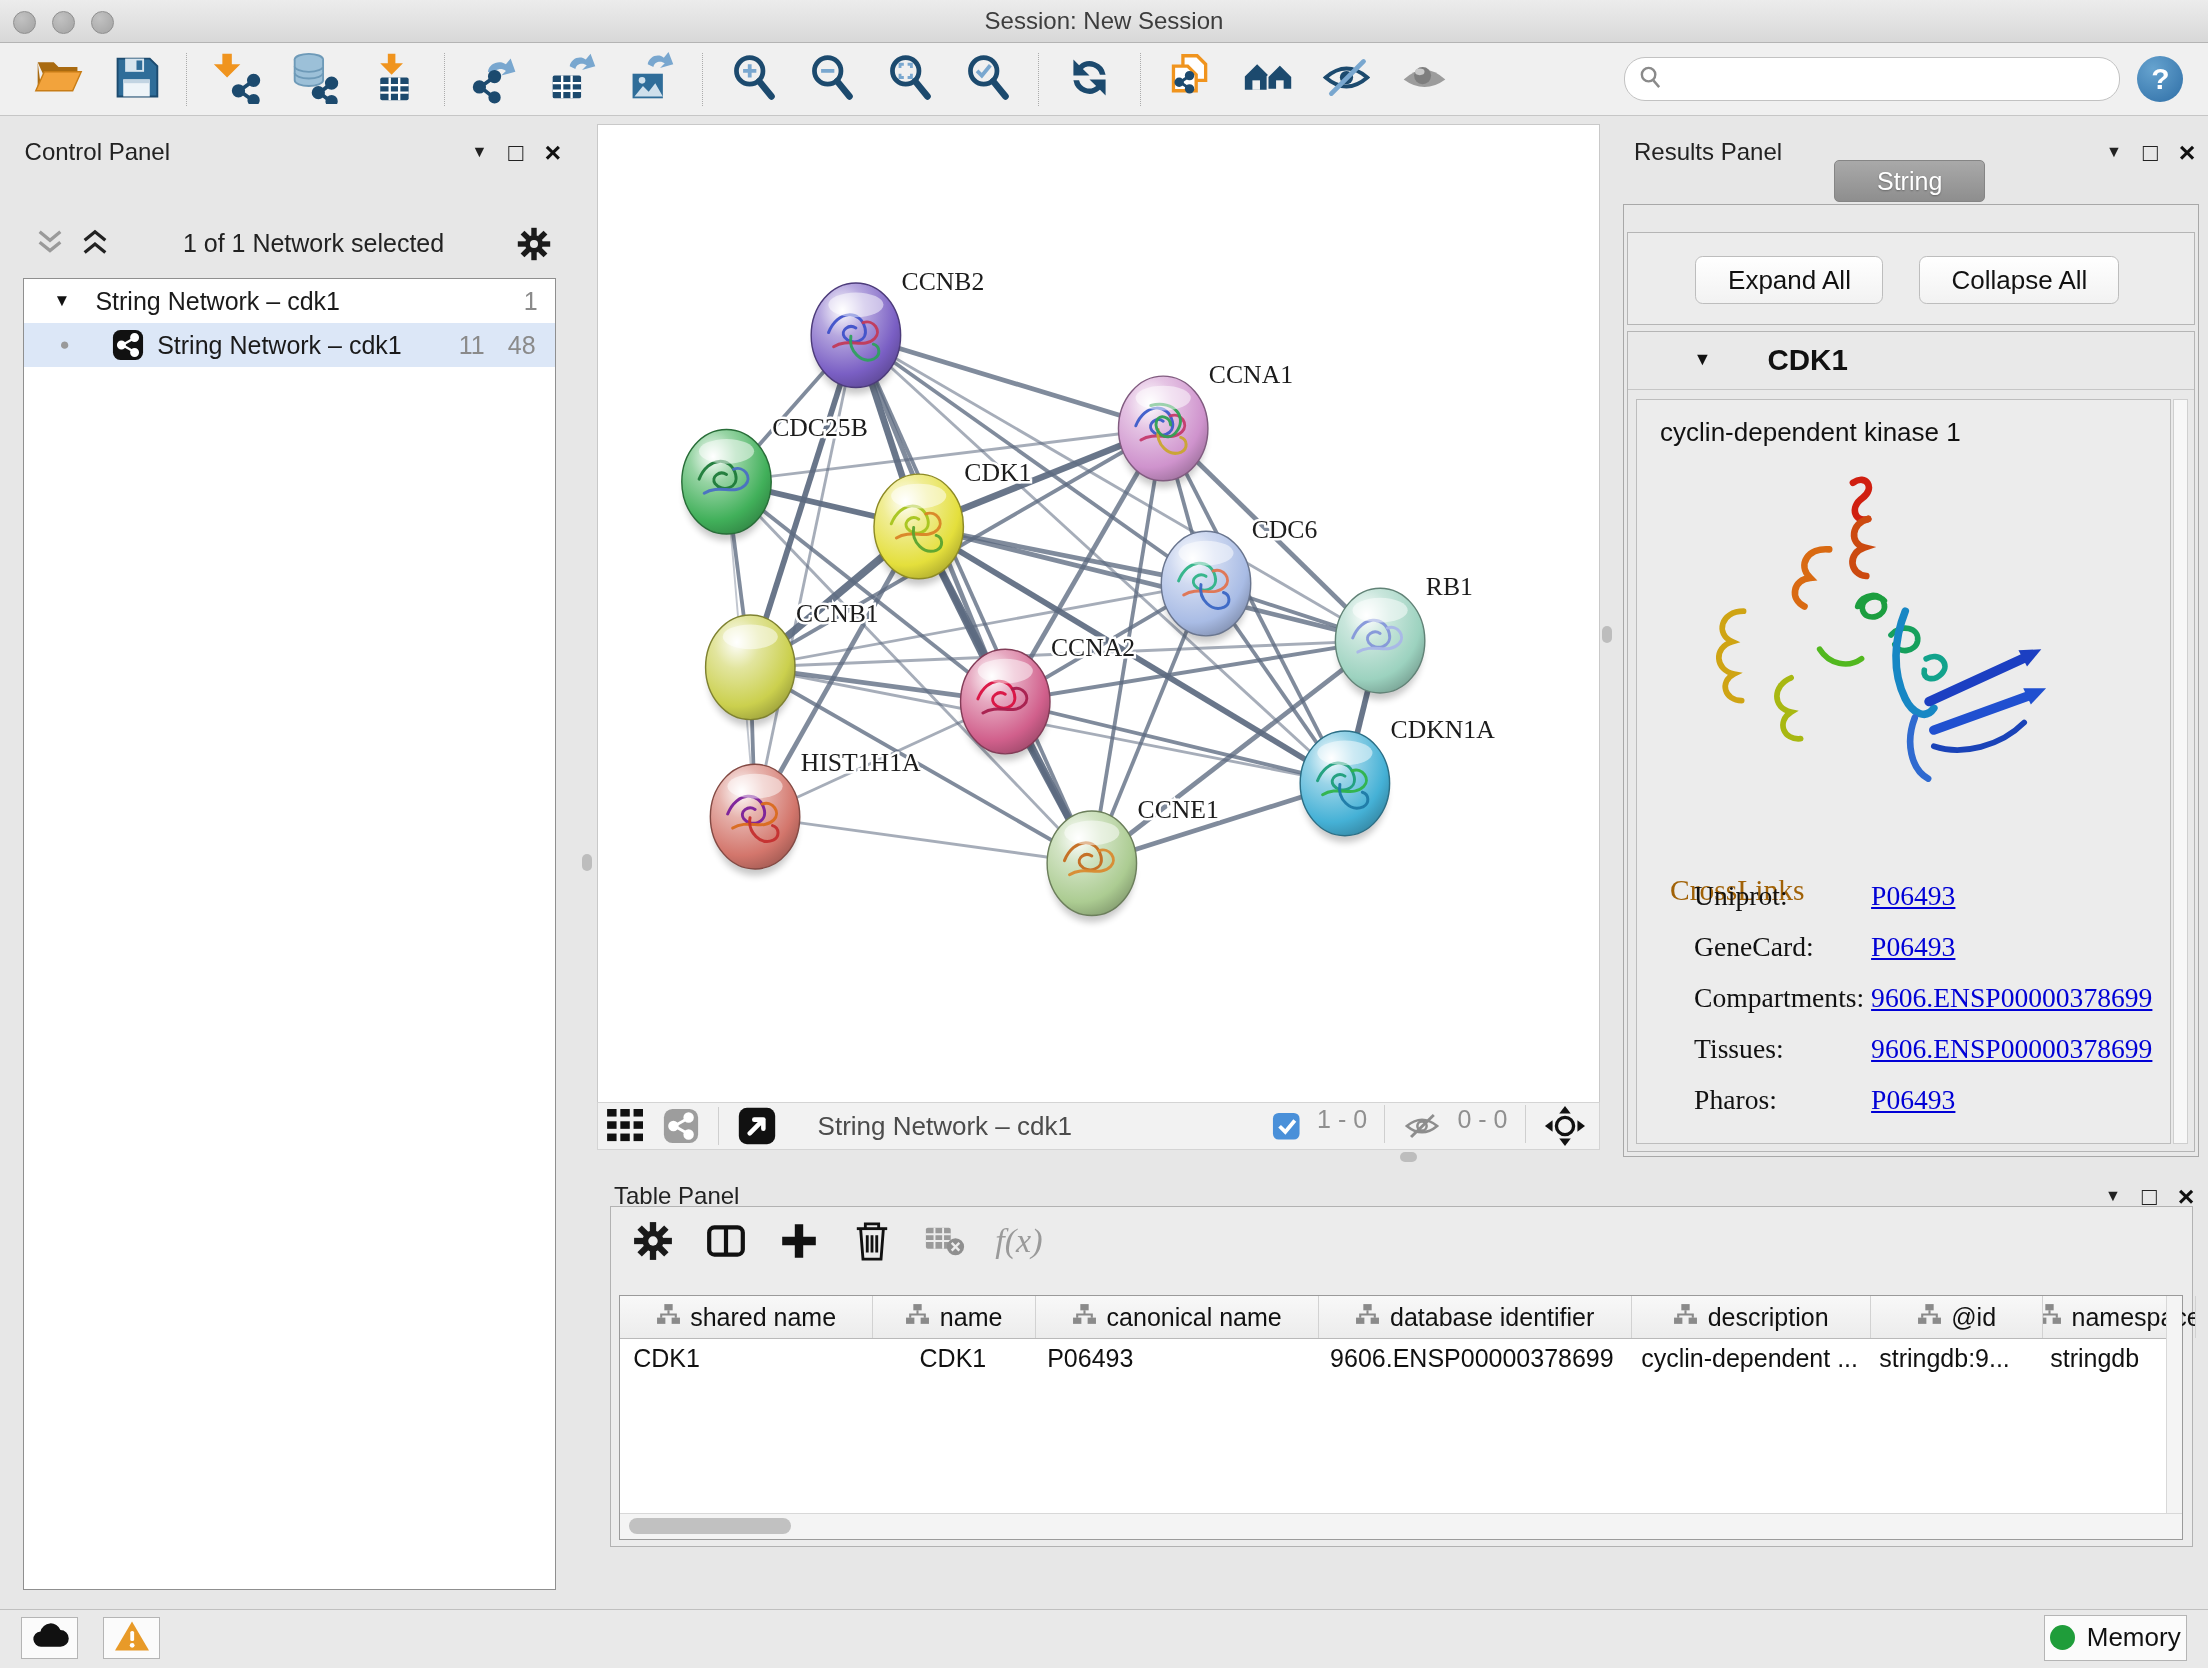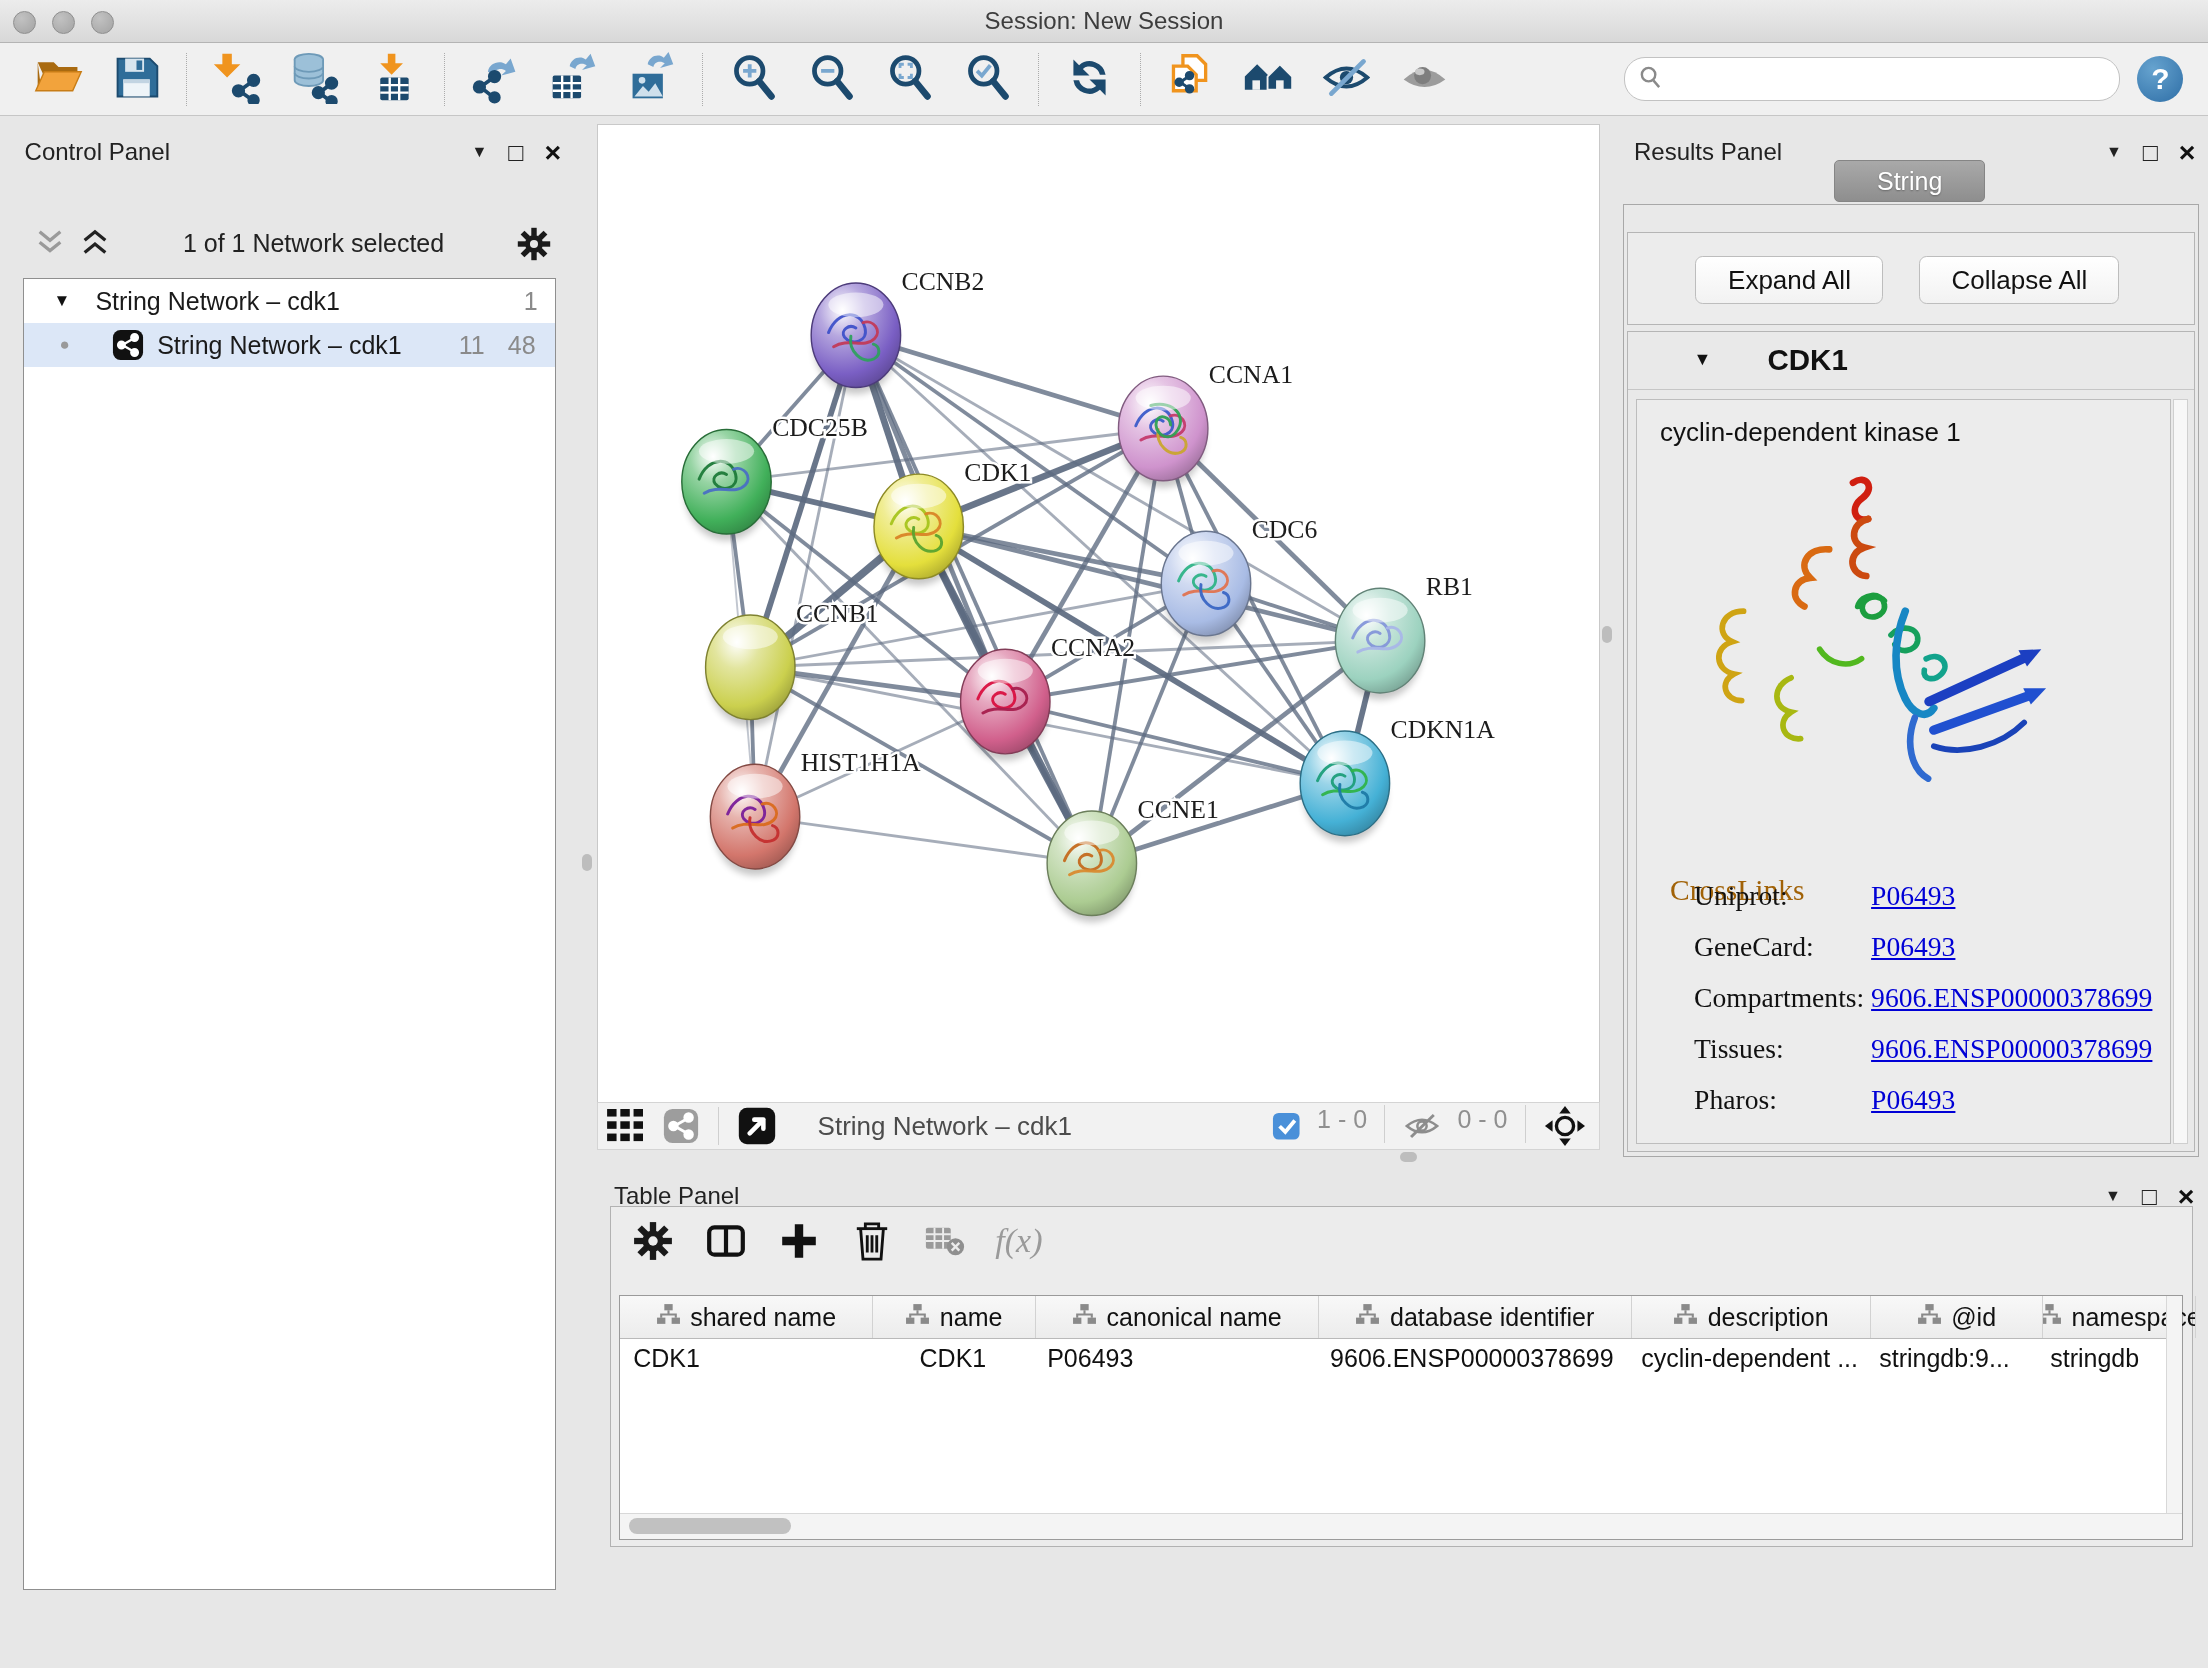--- a/index.html
+++ b/index.html
@@ -895,19 +895,37 @@
             </div>
           </div>
         <div class="vstrip"></div>
         <div class="hscroll">
             <div class="hthumb"></div>
           </div>
       </div>
     </div>
   </div>
 
+  <div class="statusbar">
+    <div class="sb-btn" style="left:21px;">
+        <span><svg width="38" height="28.5" viewBox="0 0 40 30">
+            <path d="M11 26a8 8 0 0 1-1-16A11 11 0 0 1 31 8.5 7.5 7.5 0 0 1 31 26z" fill="#111"></path>
+          </svg></span>
+      </div>
+    <div class="sb-btn" style="left:103px;">
+        <span><svg width="38" height="34" viewBox="0 0 44 40">
+            <path d="M22 3 42 37H2z" fill="#e89a28"></path>
+            <rect x="20" y="14" width="4.5" height="12" rx="2" fill="#fff"></rect>
+            <circle cx="22.2" cy="31" r="2.8" fill="#fff"></circle>
+          </svg></span>
+      </div>
+    <div class="memory-btn">
+      <span class="mem-dot"></span>
+      <span>Memory</span>
+    </div>
+  </div>
 
   <div class="split-dot" style="left:582px;top:854px;width:9.5px;height:17px;"></div>
   <div class="split-dot" style="left:1602px;top:626px;width:9.5px;height:17px;"></div>
   <div class="split-dot" style="left:1400px;top:1152px;width:17px;height:9.5px;"></div>
 
 </div>
 
 
 </body></html>

